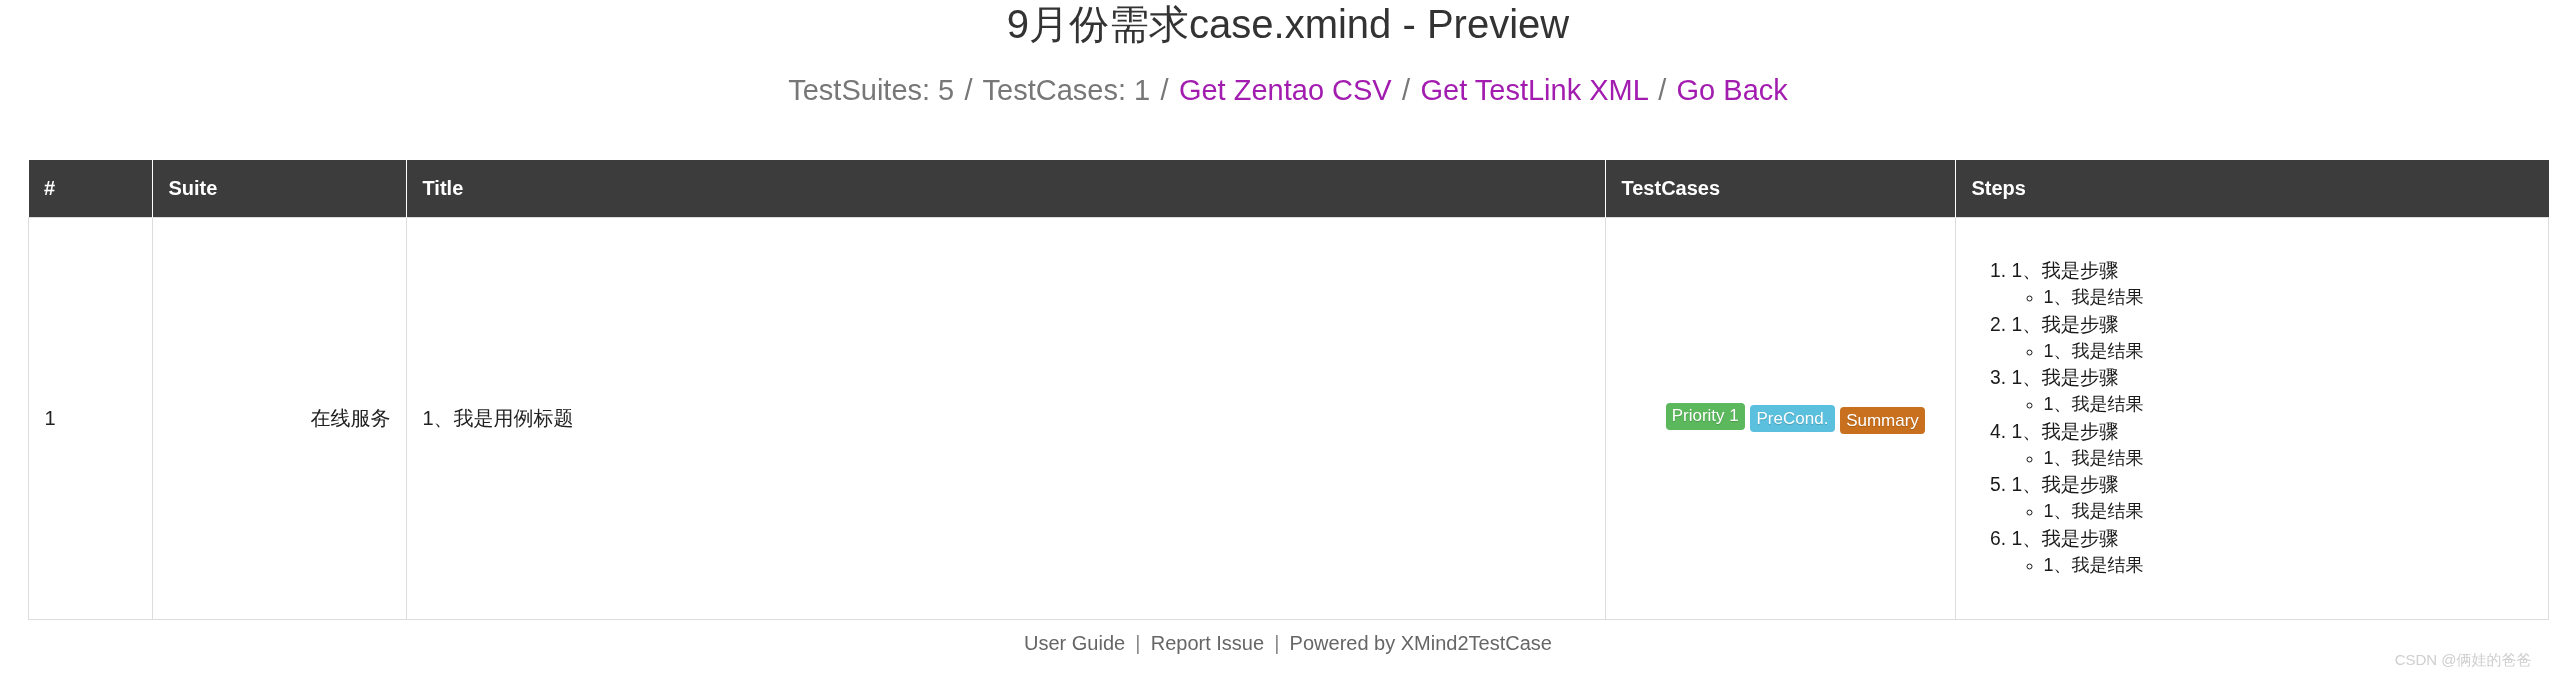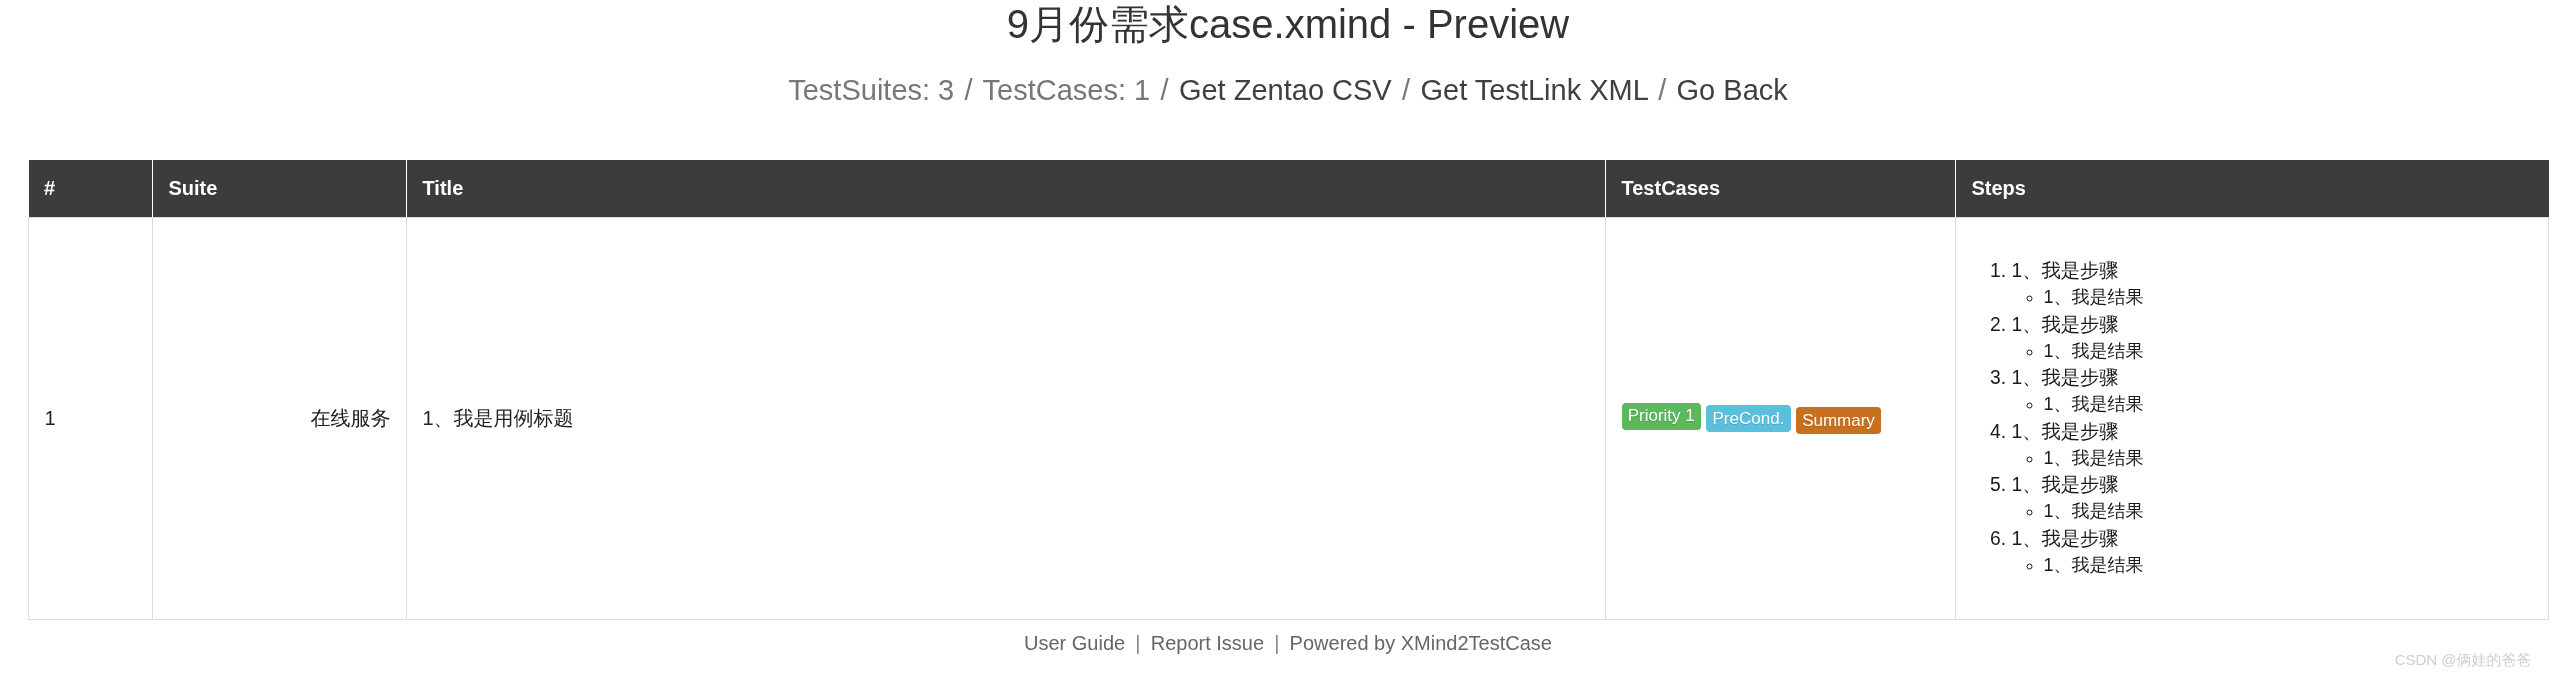--- a/index.html
+++ b/index.html
@@ -39,21 +39,21 @@
     left: 0;
     width: 2576px;
     text-align: center;
     font-size: 29px;
     color: #777777;
     white-space: nowrap;
     line-height: 1.2;
   }
   .subtitle .sep { color: #777777; padding: 0 2.3px; }
   .subtitle a {
-    color: #404040;
+    color: #a21caf;
     text-decoration: none;
   }
 
   
   .table-wrap {
     position: absolute;
     left: 28px;
     top: 160px;
     width: 2520px;
   }
@@ -99,20 +99,21 @@
   td.cell-suite { padding-left: 18.5px; text-align: right; }
   td.cell-title { padding-left: 17px; }
   td.cell-attr  { padding-left: 17px; }
   td.cell-steps { vertical-align: top; padding-top: 17px; padding-left: 3.1px; }
 
   
   .badges {
     display: block;
     white-space: nowrap;
     line-height: 1;
+    margin-left: 44px;
   }
   .badge {
     display: inline-block;
     color: #ffffff;
     font-size: 17px;
     font-weight: 400;
     border-radius: 3.9px;
     padding: 4.6px 6.2px 5.4px 6.2px;
     margin-right: 5.4px;
     white-space: nowrap;
@@ -171,21 +172,21 @@
   }
 </style>
 </head>
 <body>
 
 <div class="page">
 
   <h1 class="page-title">9月份需求case.xmind - Preview</h1>
 
   <div class="subtitle">
-    <span>TestSuites: 3</span>
+    <span>TestSuites: 5</span>
     <span class="sep">/</span>
     <span>TestCases: 1</span>
     <span class="sep">/</span>
     <a href="#">Get Zentao CSV</a>
     <span class="sep">/</span>
     <a href="#">Get TestLink XML</a>
     <span class="sep">/</span>
     <a href="#">Go Back</a>
   </div>
 

